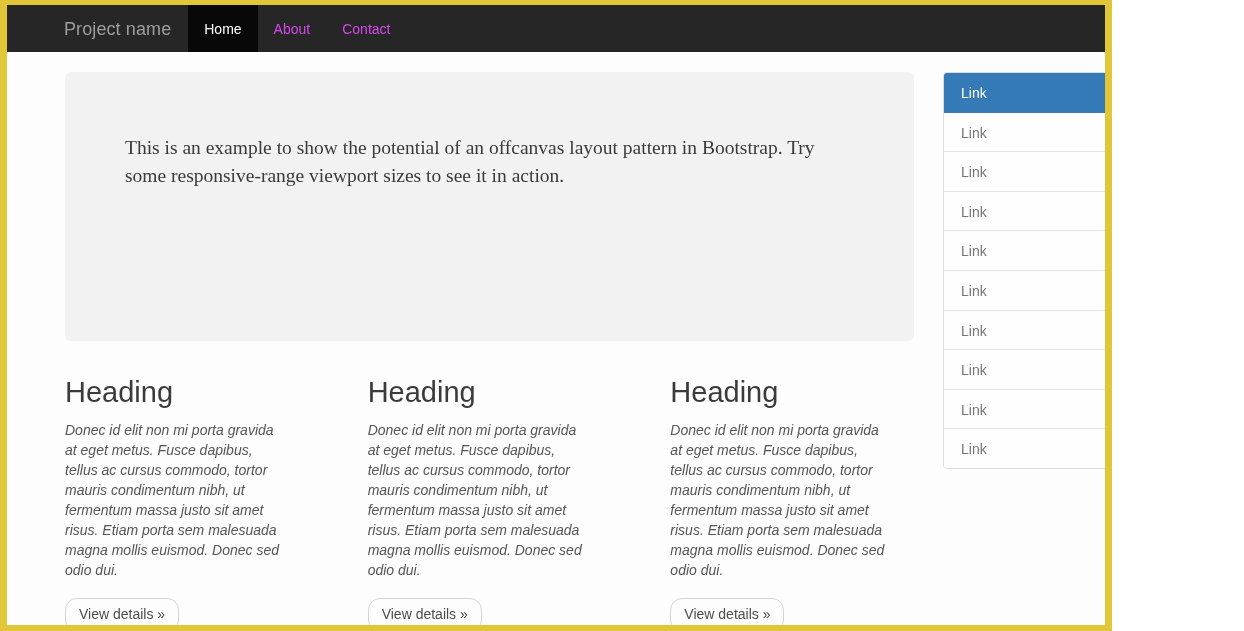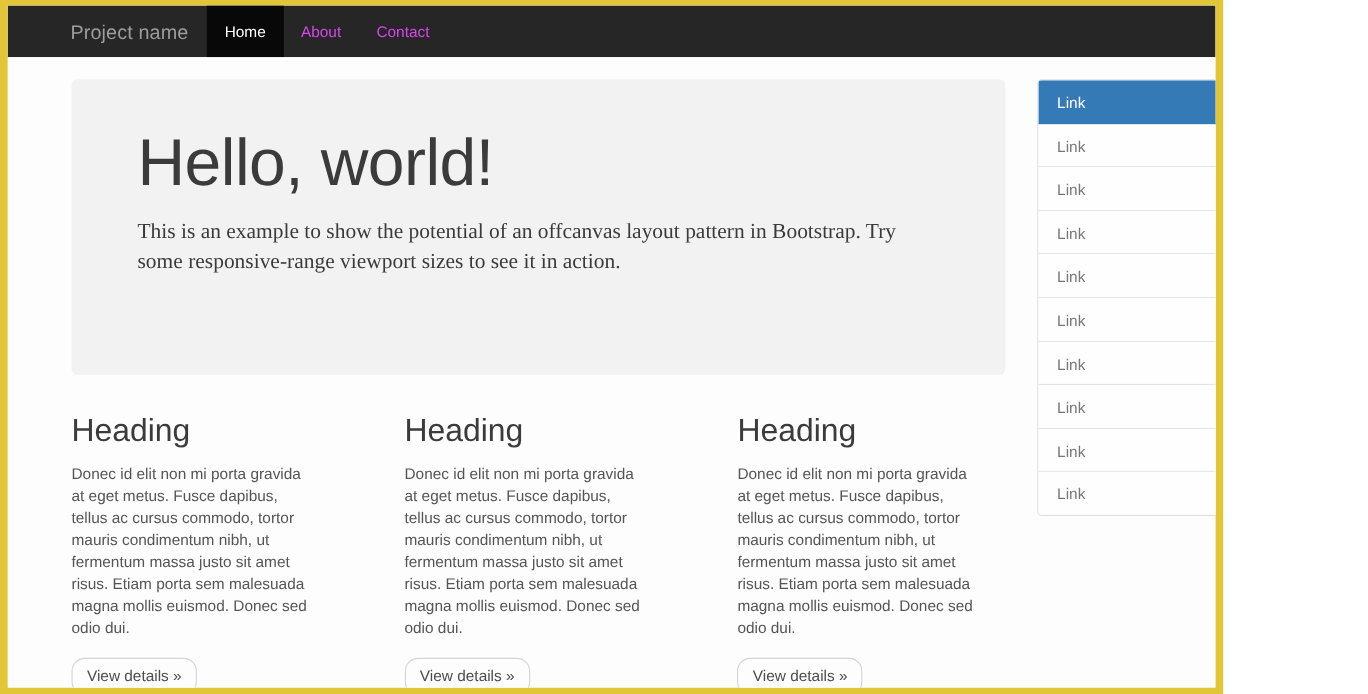--- a/index.html
+++ b/index.html
@@ -125,20 +125,21 @@
     font-size: 29px;
     font-weight: normal;
     color: #3b3b3b;
     line-height: 1.1;
   }
   .feature-col p {
     margin: 0 0 18px 0;
     font-size: 14px;
     color: #555555;
     line-height: 1.43;
+    font-style: italic;
   }
   .btn-default {
     display: inline-block;
     padding: 7px 13px 8px 13px;
     font-size: 14px;
     color: #4c4c4c;
     background: #fdfdfd;
     border: 1px solid #d4d4d4;
     border-radius: 12px;
     line-height: 1.2;
@@ -206,21 +207,20 @@
       </li>
       <li>
         <a href="#">Contact</a>
       </li>
     </ul>
   </nav>
 
   <div class="page-body">
 
     <section class="jumbotron">
-      <h1>Hello, world!</h1>
       <p>This is an example to show the potential of an offcanvas layout pattern in Bootstrap. Try some responsive-range viewport sizes to see it in action.</p>
     </section>
 
     <div class="features">
 
       <div class="feature-col">
         <h2>Heading</h2>
         <p>Donec id elit non mi porta gravida at eget metus. Fusce dapibus, tellus ac cursus commodo, tortor mauris condimentum nibh, ut fermentum massa justo sit amet risus. Etiam porta sem malesuada magna mollis euismod. Donec sed odio dui.</p>
         <button class="btn-default">View details »</button>
       </div>

